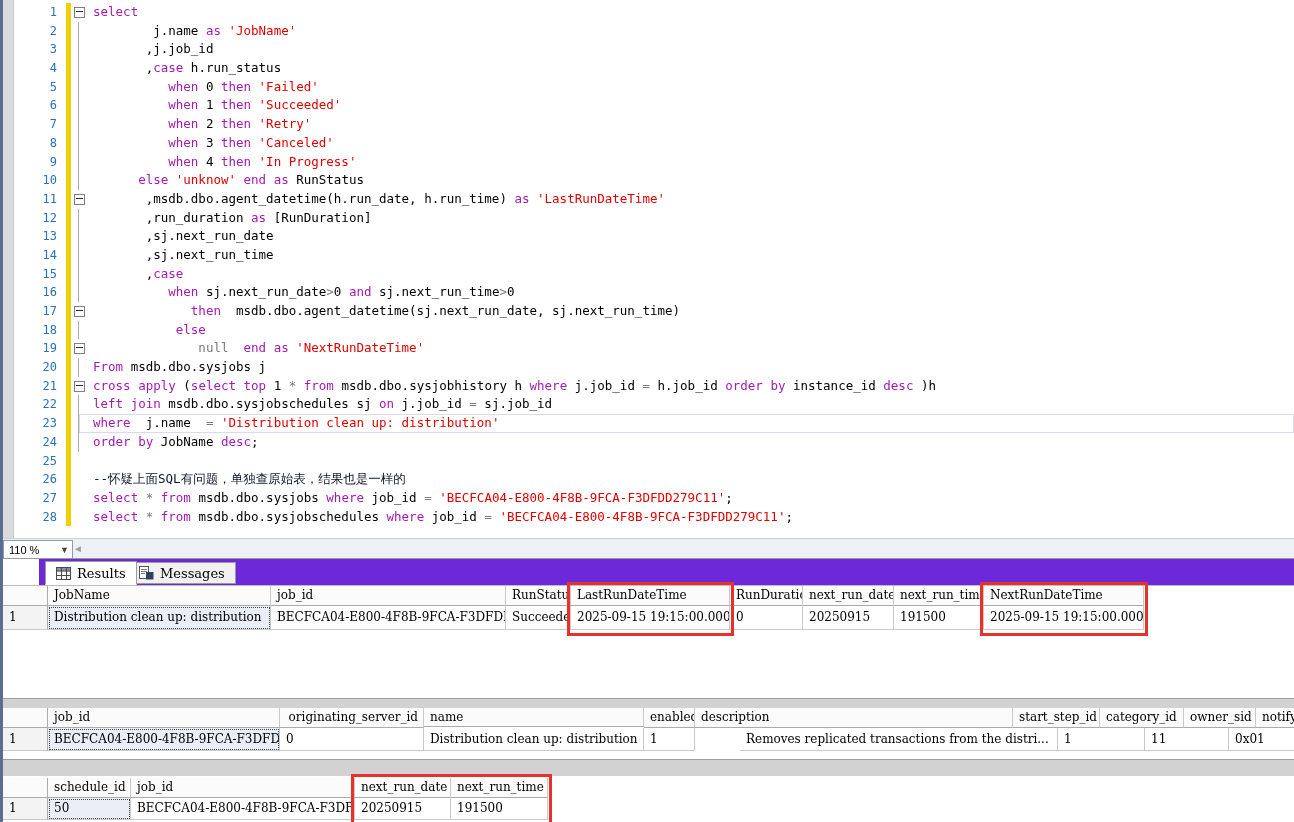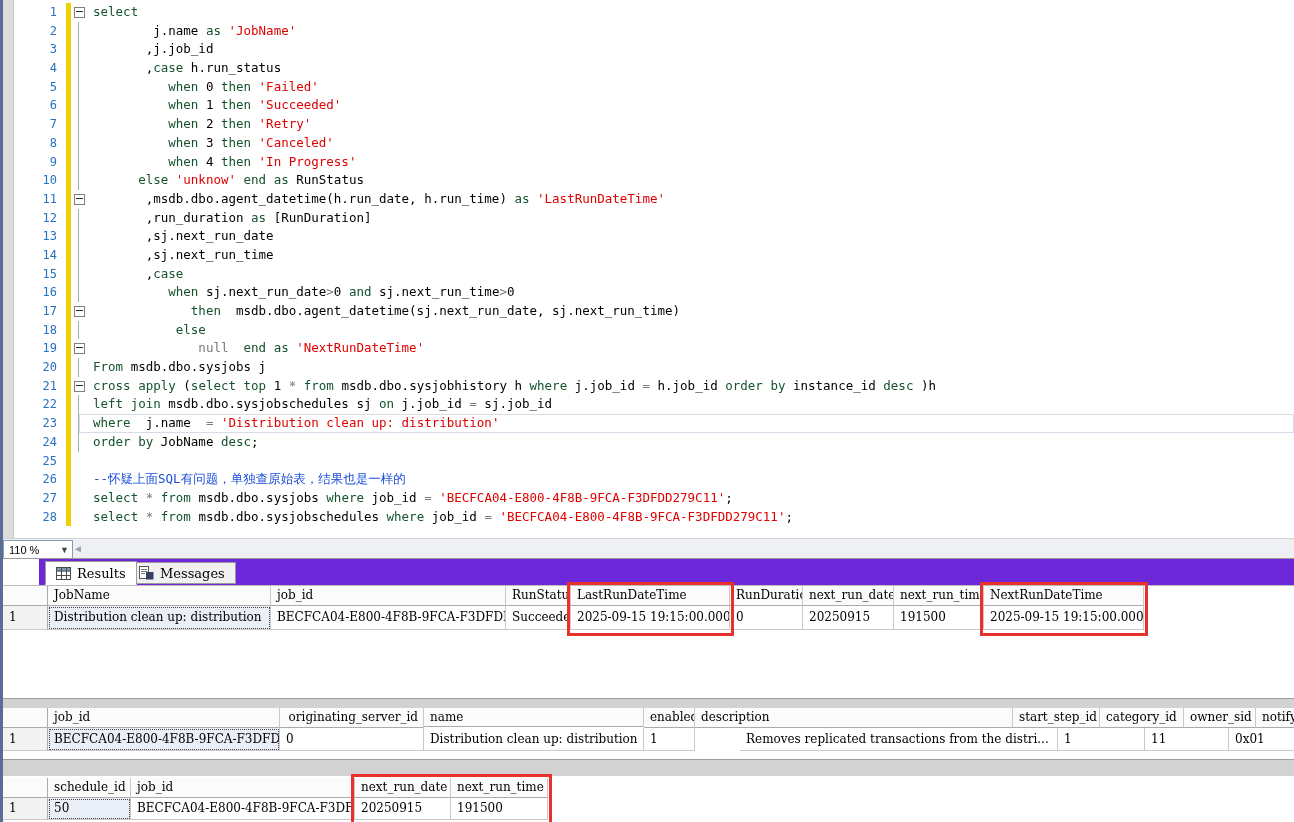--- a/index.html
+++ b/index.html
@@ -13,22 +13,22 @@
   #editor-lines{position:absolute;left:10px;top:3px;right:0;}
   .ed-line{position:relative;display:flex;height:18.7px;line-height:18.7px;
            font-family:"DejaVu Sans Mono","Liberation Mono",monospace;font-size:12.5px;white-space:pre;}
   .ed-line .ln{width:44px;text-align:right;padding-right:9px;color:#2571c4;font-size:12px;flex:none;}
   .ed-line .chg{width:5px;background:#efd002;flex:none;}
   .ed-line .fold{width:17px;position:relative;flex:none;}
   .fbox{position:absolute;left:3px;top:4px;width:9px;height:9px;border:1px solid #7f7f7f;background:#fff;}
   .fbox::before{content:"";position:absolute;left:1px;right:1px;top:3px;border-top:1px solid #2a2a2a;}
   .fline{position:absolute;left:7px;top:0;bottom:0;width:1px;background:#aaaaaa;}
   .ed-line .code{padding-left:5px;}
-  .tok-kw{color:#14532d}.tok-id{color:#000000}.tok-str{color:#e00000}
-  .tok-op{color:#7a7a7a}.tok-com{color:#1d4ed8}
+  .tok-kw{color:#a21caf}.tok-id{color:#000000}.tok-str{color:#e00000}
+  .tok-op{color:#7a7a7a}.tok-com{color:#0f172a}
   .ed-line.current::after{content:"";position:absolute;left:66px;right:0;top:0;bottom:0;
            border:1px solid #dadae8;pointer-events:none;}
 
   
   .status-row{position:absolute;left:3px;top:538px;width:1291px;height:20px;background:#eef0f4;border-top:1px solid #d0d0d0;}
   .zoom-box{position:absolute;left:0;top:1px;width:60px;height:17px;background:#fff;border:1px solid #8a9cb5;
             font-size:11px;display:flex;align-items:center;justify-content:space-between;padding:0 3px 15px 5px;cursor:default;}
   .zoom-box .dd{color:#444;font-size:9px;}
   .hscroll{position:absolute;left:66px;top:0;right:0;height:20px;}
   .scroll-arrow{position:absolute;left:4px;top:4px;color:#9aa0a8;font-size:10px;line-height:12px;}

